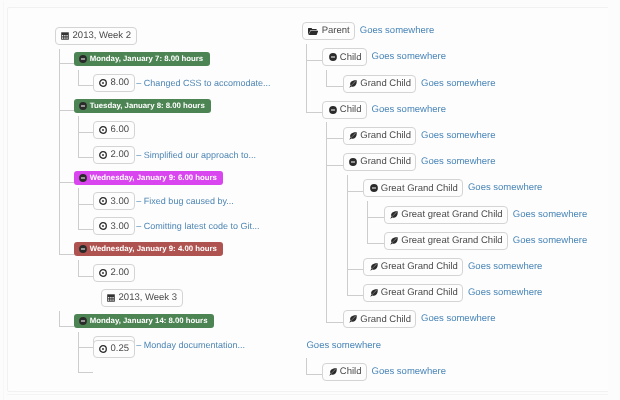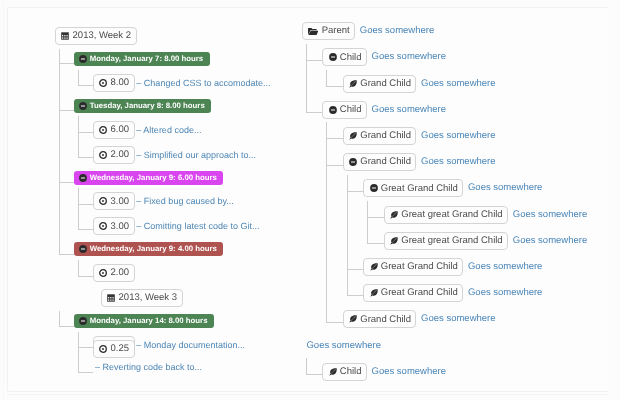--- a/index.html
+++ b/index.html
@@ -115,21 +115,20 @@
       <div class="row" style="left: 93.2px; top: 120.6px;">
         <span class="chip">
           <span class="ic">
             <svg width="8" height="8" viewBox="0 0 16 16">
               <circle cx="8" cy="8" r="6.6" fill="none" stroke="#2b2b2b" stroke-width="2.6"></circle>
               <circle cx="8" cy="8" r="1.9" fill="#2b2b2b"></circle>
             </svg>
           </span>
           <span class="timeval">6.00</span>
         </span>
-        <span class="desc">– Altered code...</span>
       </div>
       <div class="row" style="left: 93.2px; top: 145.6px;">
         <span class="chip">
           <span class="ic">
             <svg width="8" height="8" viewBox="0 0 16 16">
               <circle cx="8" cy="8" r="6.6" fill="none" stroke="#2b2b2b" stroke-width="2.6"></circle>
               <circle cx="8" cy="8" r="1.9" fill="#2b2b2b"></circle>
             </svg>
           </span>
           <span class="timeval">2.00</span>
@@ -237,21 +236,20 @@
       <div class="row" style="left: 93.2px; top: 340px; flex-direction: column;">
         <span class="chip">
           <span class="ic">
             <svg width="8" height="8" viewBox="0 0 16 16">
               <circle cx="8" cy="8" r="6.6" fill="none" stroke="#2b2b2b" stroke-width="2.6"></circle>
               <circle cx="8" cy="8" r="1.9" fill="#2b2b2b"></circle>
             </svg>
           </span>
           <span class="timeval">0.25</span>
         </span>
-        <span class="desc">– Reverting code back to...</span>
       </div>
     </div>
   <div id="lines-right">
       <div class="ln" style="left: 305.5px; top: 59.5px; width: 16.9px; height: 1px;"></div>
       <div class="ln" style="left: 325.5px; top: 85.5px; width: 17.4px; height: 1px;"></div>
       <div class="ln" style="left: 325.5px; top: 69.5px; width: 1px; height: 17px;"></div>
       <div class="ln" style="left: 305.5px; top: 111.5px; width: 16.9px; height: 1px;"></div>
       <div class="ln" style="left: 305.5px; top: 43.5px; width: 1px; height: 69px;"></div>
       <div class="ln" style="left: 325.5px; top: 137.5px; width: 17.4px; height: 1px;"></div>
       <div class="ln" style="left: 325.5px; top: 164.5px; width: 17.4px; height: 1px;"></div>

